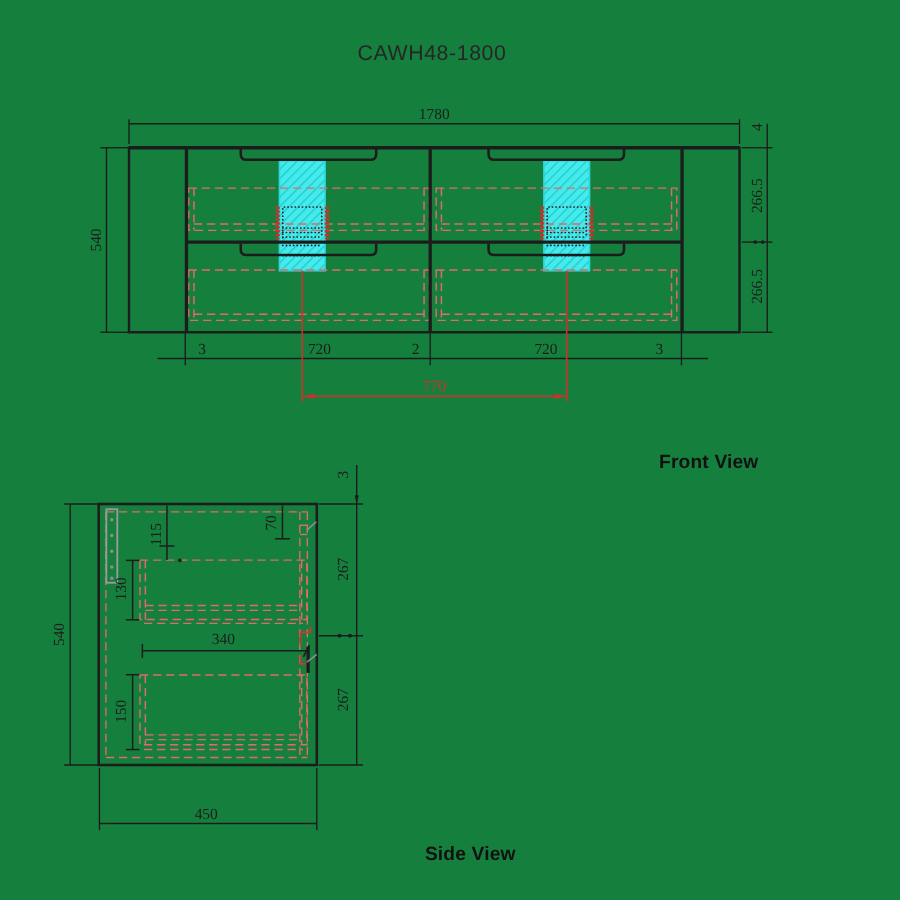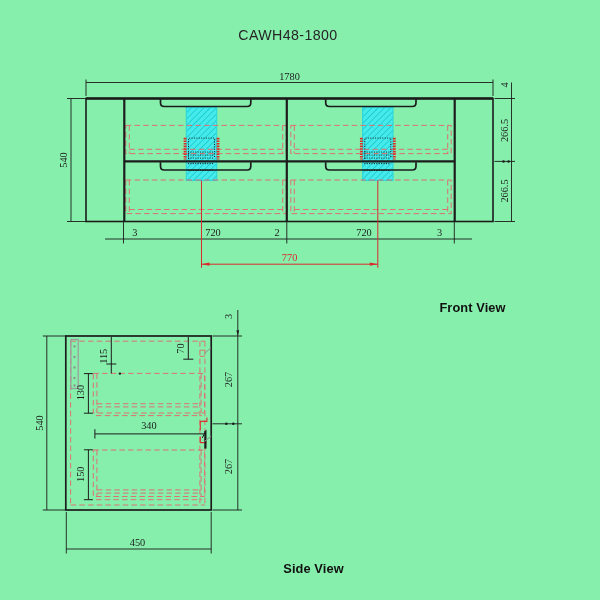--- a/index.html
+++ b/index.html
@@ -1,16 +1,16 @@
 <!DOCTYPE html>
 <html><head>
 <meta charset="utf-8">
 <style>
   html,body{margin:0;padding:0;background:#ffffff;}
-  .canvas{position:relative;width:600px;height:600px;background:#86efac;overflow:hidden;}
+  .canvas{position:relative;width:600px;height:600px;background:#15803d;overflow:hidden;}
   svg{display:block;}
   text{fill:#1c1c1c;}
   .dimtxt{font-family:"Liberation Serif","DejaVu Serif",serif;font-size:10.3px;}
   .dimtxt-red{font-family:"Liberation Serif","DejaVu Serif",serif;font-size:10.3px;fill:#d92b2b;}
   .title-txt{font-family:"Liberation Sans","DejaVu Sans",sans-serif;font-size:14.2px;font-weight:500;fill:#262626;letter-spacing:.4px;}
   .view-label{font-family:"Liberation Sans","DejaVu Sans",sans-serif;font-size:12.8px;font-weight:600;fill:#111;letter-spacing:.1px;}
 </style>
 </head>
 <body>
 

